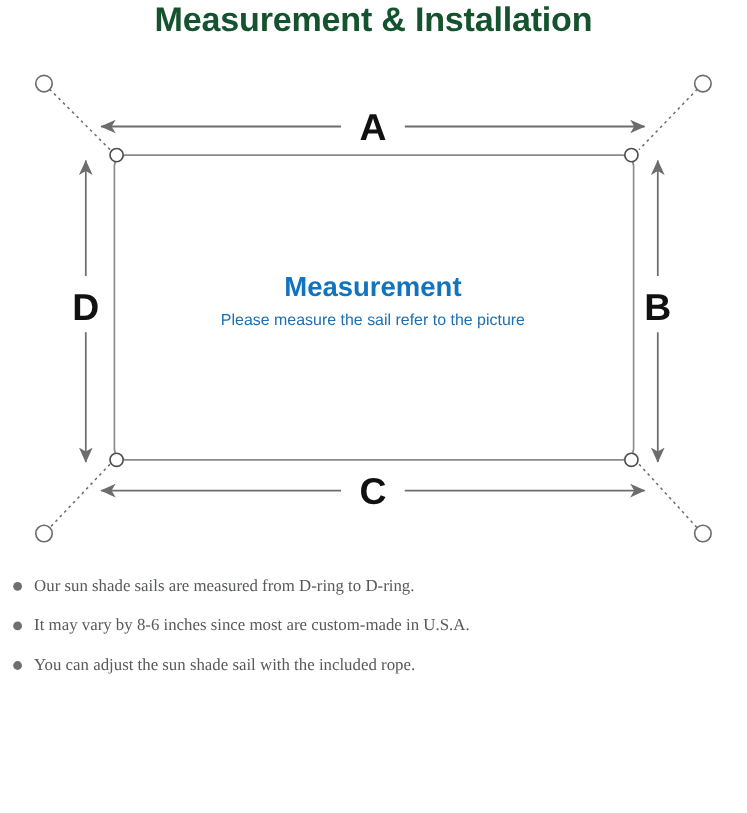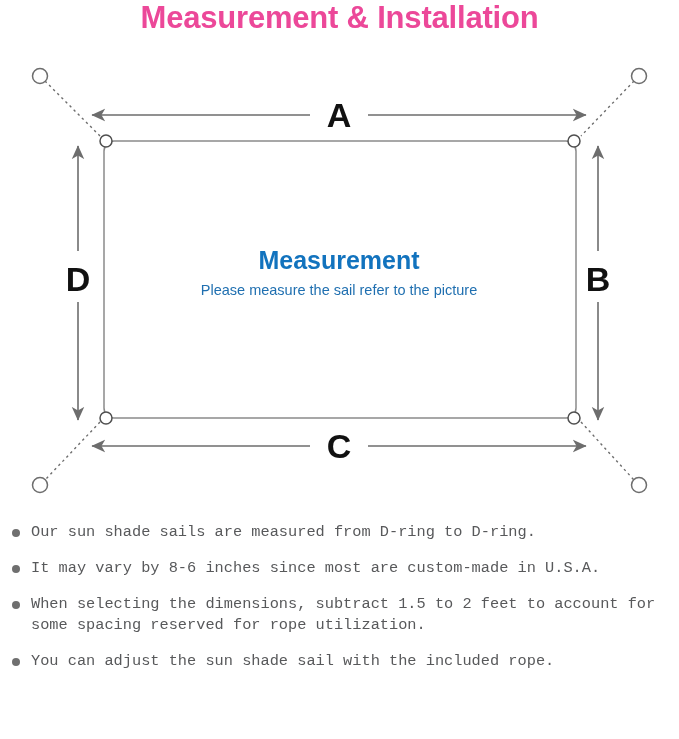--- a/index.html
+++ b/index.html
@@ -19,21 +19,21 @@
   
   #page-title {
     position: absolute;
     left: 0;
     top: 0px;
     width: 679px;
     text-align: center;
     font-size: 31px;
     font-weight: bold;
     letter-spacing: -0.2px;
-    color: #ec4899;
+    color: #14532d;
     font-family: "Liberation Sans", sans-serif;
   }
 
   
   #diagram {
     position: absolute;
     left: 0;
     top: 46px;
     width: 679px;
     height: 470px;
@@ -67,21 +67,21 @@
     top: 522px;
     width: 679px;
   }
   .note-item {
     position: relative;
     padding-left: 31px;
     margin-bottom: 15px;
     font-size: 15.3px;
     line-height: 1.38;
     color: #58595b;
-    font-family: Liberation Mono, monospace;
+    font-family: Liberation Serif, serif;
     padding-right: 4px;
   }
   .note-bullet {
     position: absolute;
     left: 12px;
     top: 7px;
     width: 8px;
     height: 8px;
     border-radius: 50%;
     background: #6f6f6f;
@@ -156,19 +156,15 @@
   <div class="note-item">
     <span class="note-bullet"></span>
     <span>Our sun shade sails are measured from D-ring to D-ring.</span>
   </div>
   <div class="note-item">
     <span class="note-bullet"></span>
     <span>It may vary by 8-6 inches since most are custom-made in U.S.A.</span>
   </div>
   <div class="note-item">
     <span class="note-bullet"></span>
-    <span>When selecting the dimensions, subtract 1.5 to 2 feet to account for some spacing reserved for rope utilization.</span>
-  </div>
-  <div class="note-item">
-    <span class="note-bullet"></span>
     <span>You can adjust the sun shade sail with the included rope.</span>
   </div>
 </div>
 
 </body></html>

